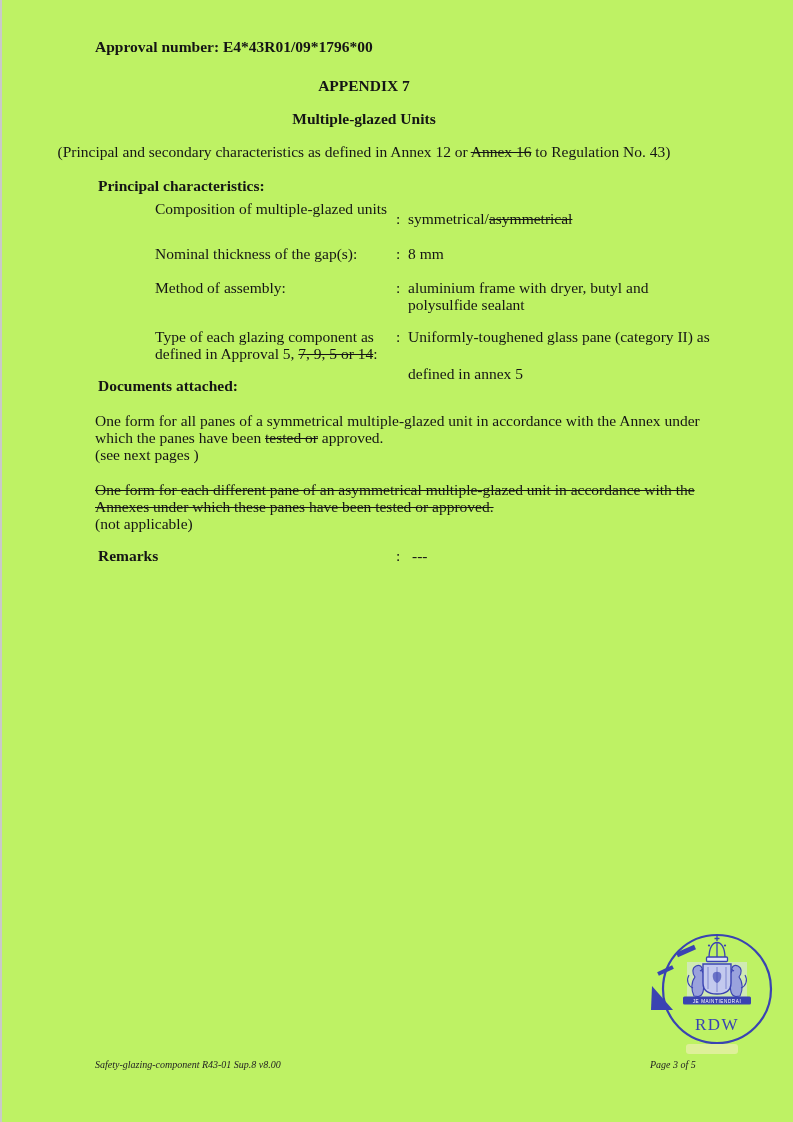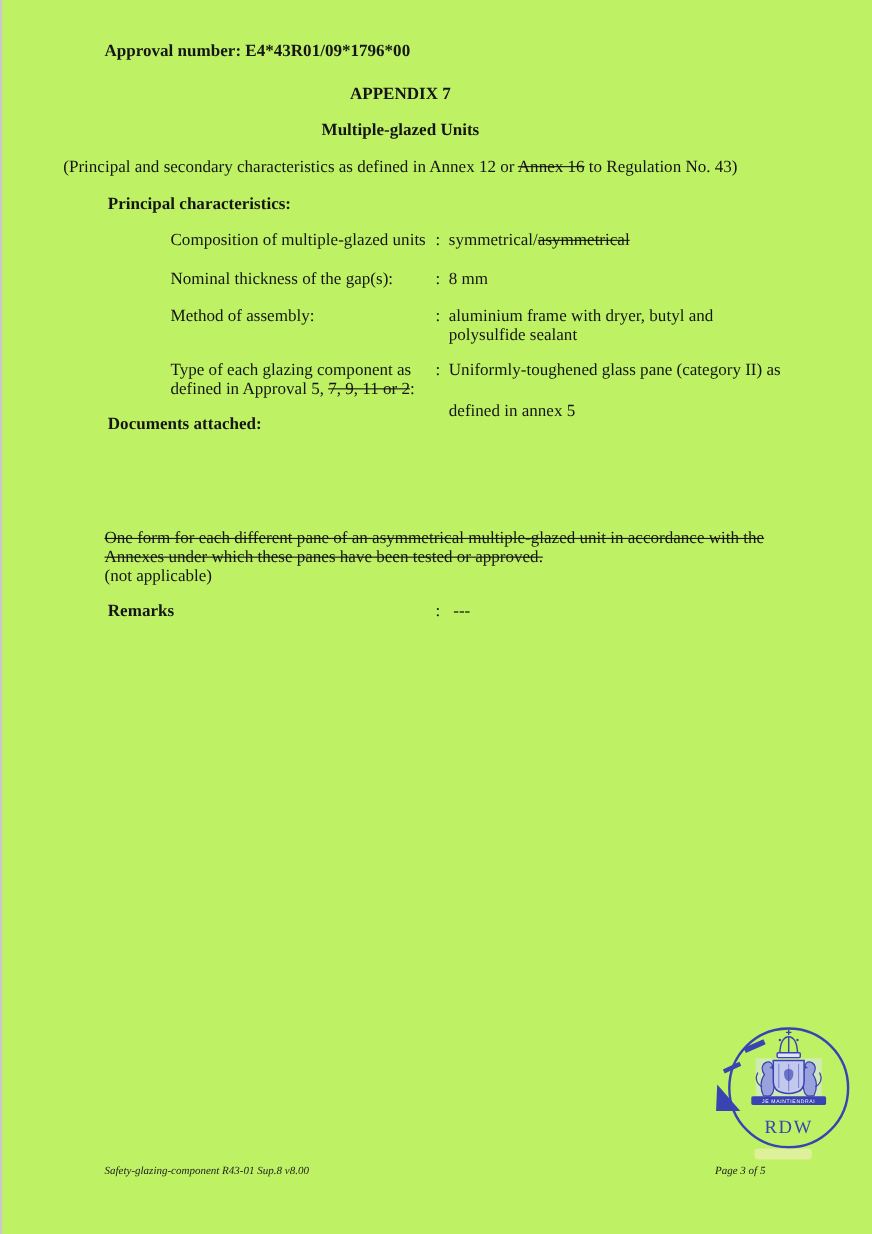--- a/index.html
+++ b/index.html
@@ -41,48 +41,53 @@
 
   <div class="abs b center" style="top:110px;">Multiple-glazed Units</div>
 
   <div class="abs center" style="top:143px;">
     <span>(Principal and secondary characteristics as defined in Annex 12 or </span><span class="strike">Annex 16</span><span> to Regulation No. 43)</span>
   </div>
 
   <div class="abs b" style="left:98px;top:177px;">Principal characteristics:</div>
 
   <div>
-    <span class="abs" style="left:155px;top:210px;">Composition of multiple-glazed units</span>
+    <span class="abs" style="left:155px;top:200px;">Composition of multiple-glazed units</span>
     <span class="abs" style="left:396px;top:210px;">:</span>
     <span class="abs" style="left:408px;top:210px;"><span>symmetrical/</span><span class="strike">asymmetrical</span></span>
   </div>
 
   <div>
     <span class="abs" style="left:155px;top:245px;">Nominal thickness of the gap(s):</span>
     <span class="abs" style="left:396px;top:245px;">:</span>
     <span class="abs" style="left:408px;top:245px;">8 mm</span>
   </div>
 
   <div>
     <span class="abs" style="left:155px;top:279px;">Method of assembly:</span>
     <span class="abs" style="left:396px;top:279px;">:</span>
     <span class="abs" style="left:408px;top:279px;">aluminium frame with dryer, butyl and</span>
     <span class="abs" style="left:408px;top:296px;">polysulfide sealant</span>
   </div>
 
   <div>
     <span class="abs" style="left:155px;top:328px;">Type of each glazing component as</span>
-    <span class="abs" style="left:155px;top:345px;"><span>defined in Approval 5, </span><span class="strike">7, 9, 11 or 2</span><span>:</span></span>
+    <span class="abs" style="left:155px;top:345px;"><span>defined in Approval 5, </span><span class="strike">7, 9, 5 or 14</span><span>:</span></span>
     <span class="abs" style="left:396px;top:328px;">:</span>
     <span class="abs" style="left:408px;top:328px;">Uniformly-toughened glass pane (category II) as</span>
     <span class="abs" style="left:408px;top:345px;margin-top:20px;">defined in annex 5</span>
   </div>
 
   <div class="abs b" style="left:98px;top:377px;">Documents attached:</div>
 
+  <div class="abs" style="left:95px;top:412px;width:630px;">
+    <div>One form for all panes of a symmetrical multiple-glazed unit in accordance with the Annex under</div>
+    <div><span>which the panes have been </span><span class="strike">tested or</span><span> approved.</span></div>
+    <div>(see next pages )</div>
+  </div>
 
   <div class="abs" style="left:95px;top:481px;width:630px;">
     <div class="strike">One form for each different pane of an asymmetrical multiple-glazed unit in accordance with the</div>
     <div class="strike">Annexes under which these panes have been tested or approved.</div>
     <div>(not applicable)</div>
   </div>
 
   <div>
     <span class="abs b" style="left:98px;top:547px;">Remarks</span>
     <span class="abs" style="left:396px;top:547px;">:</span>

